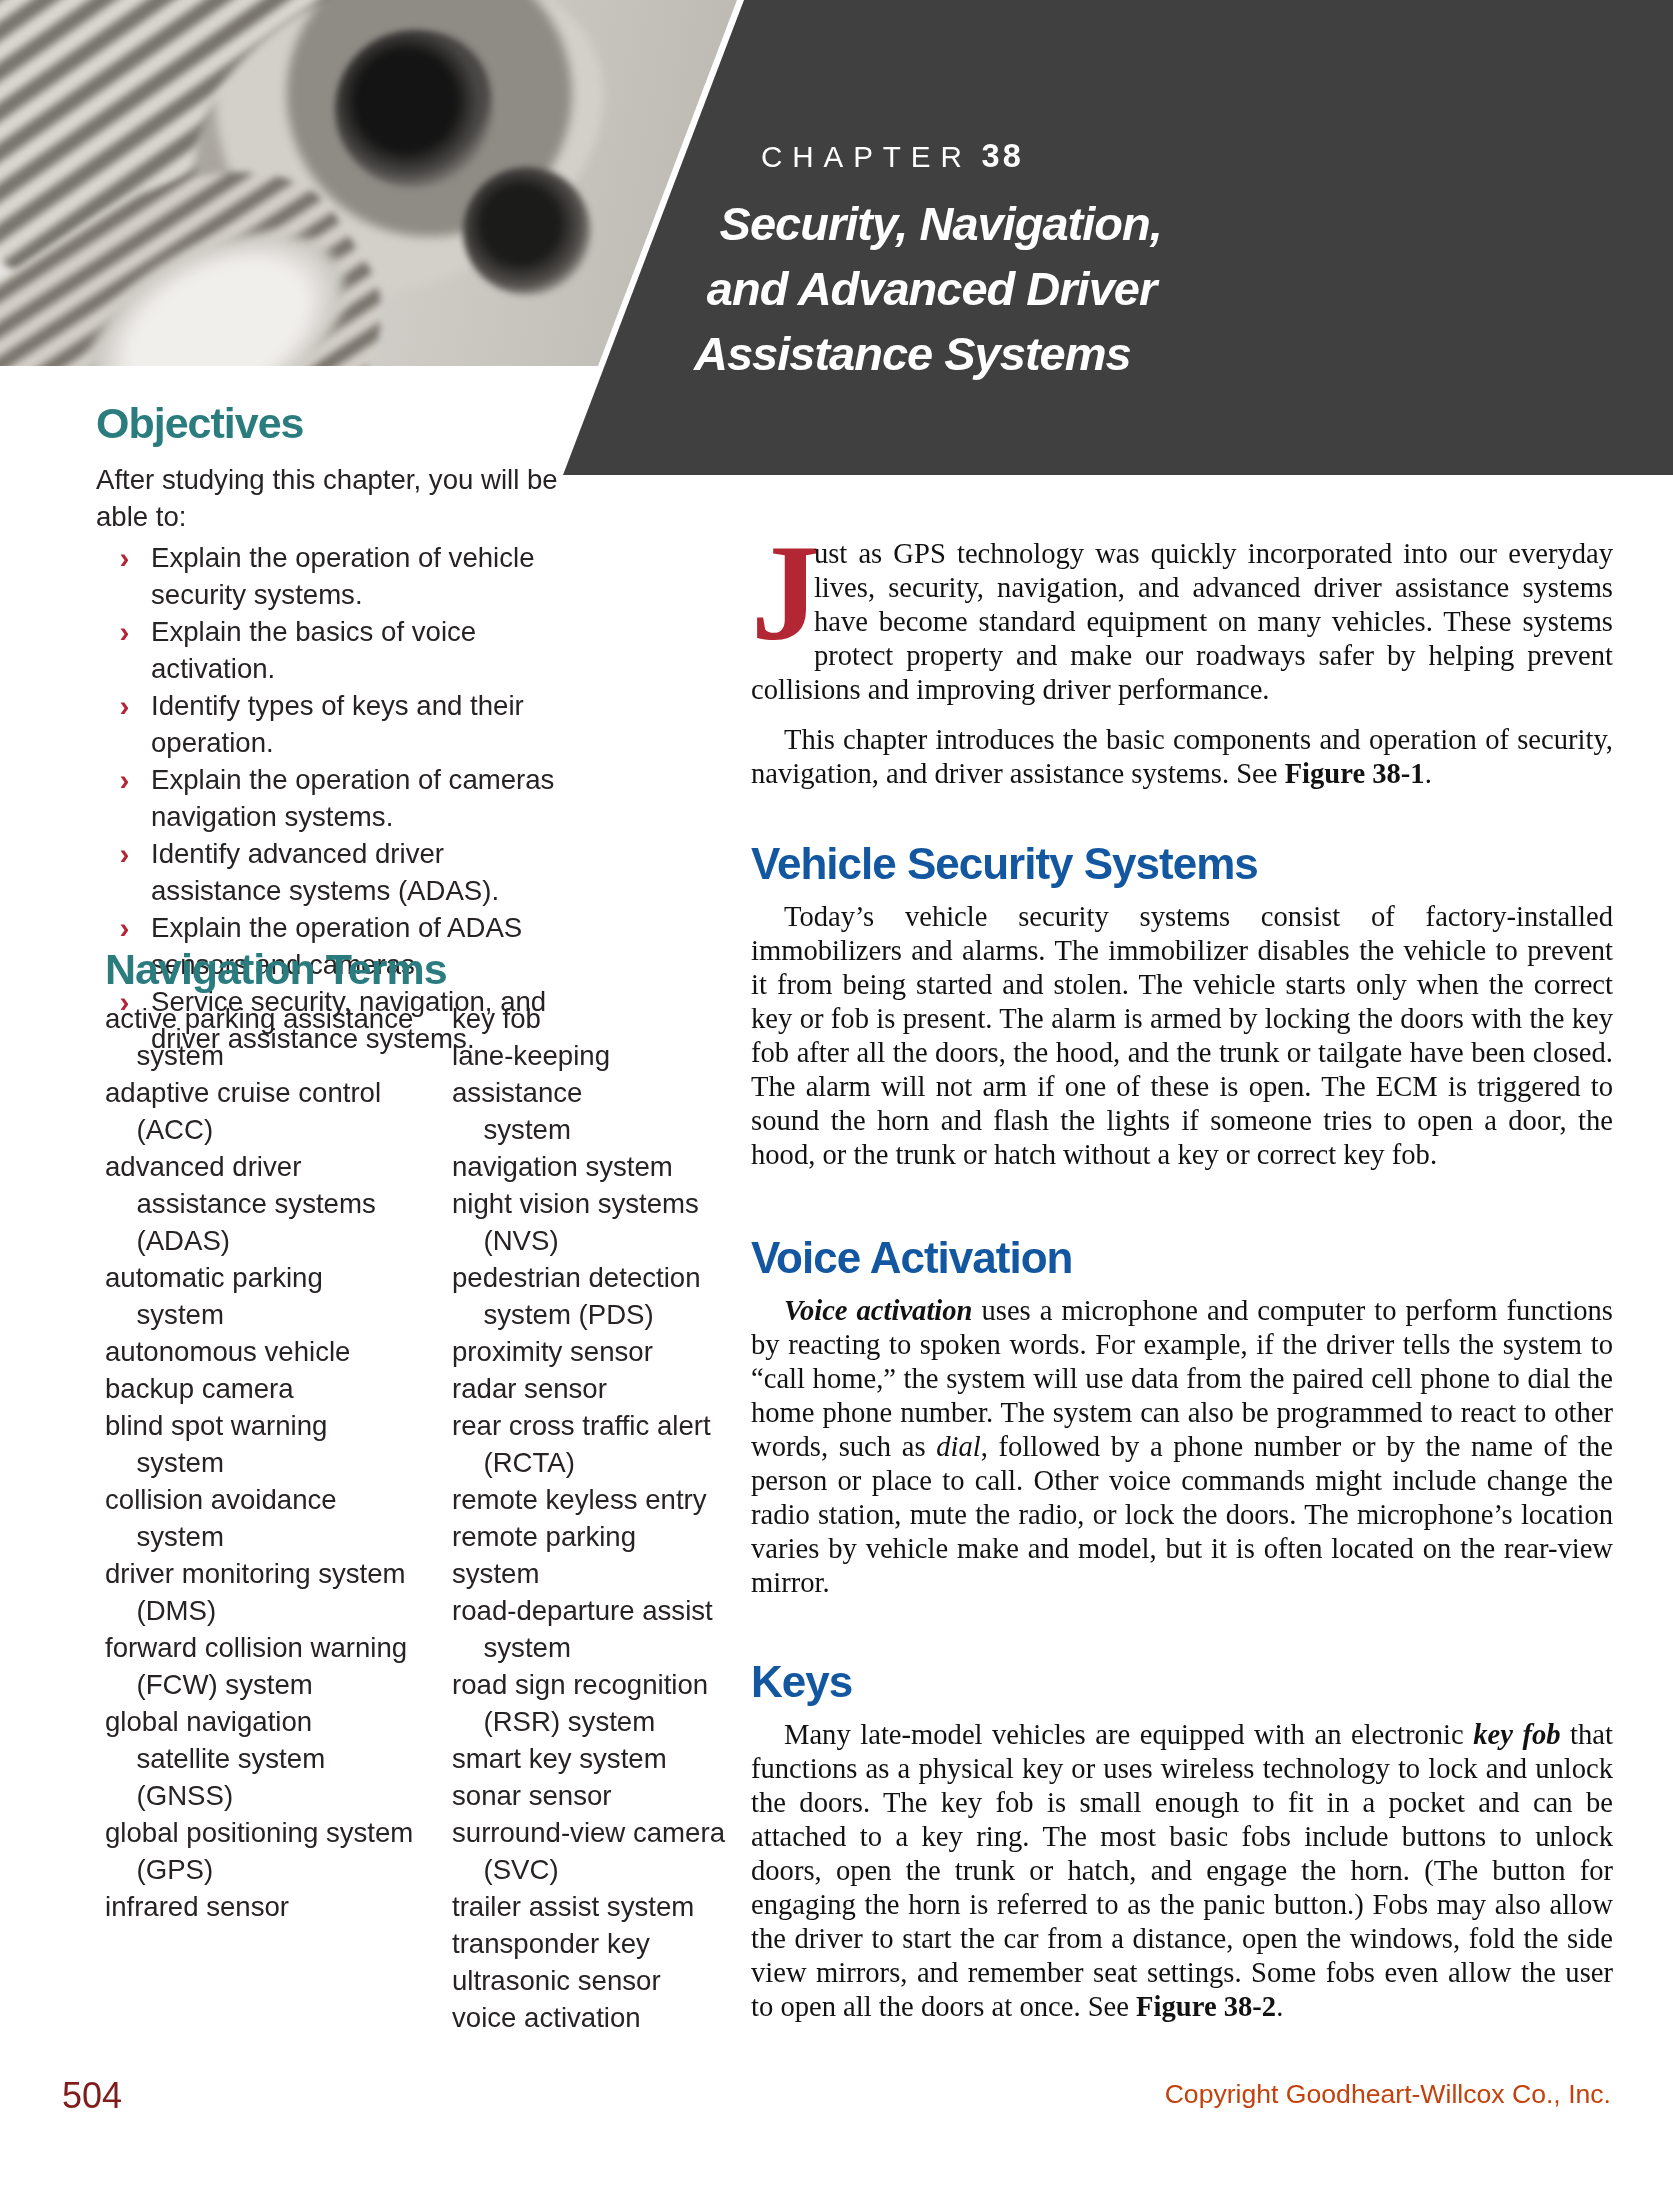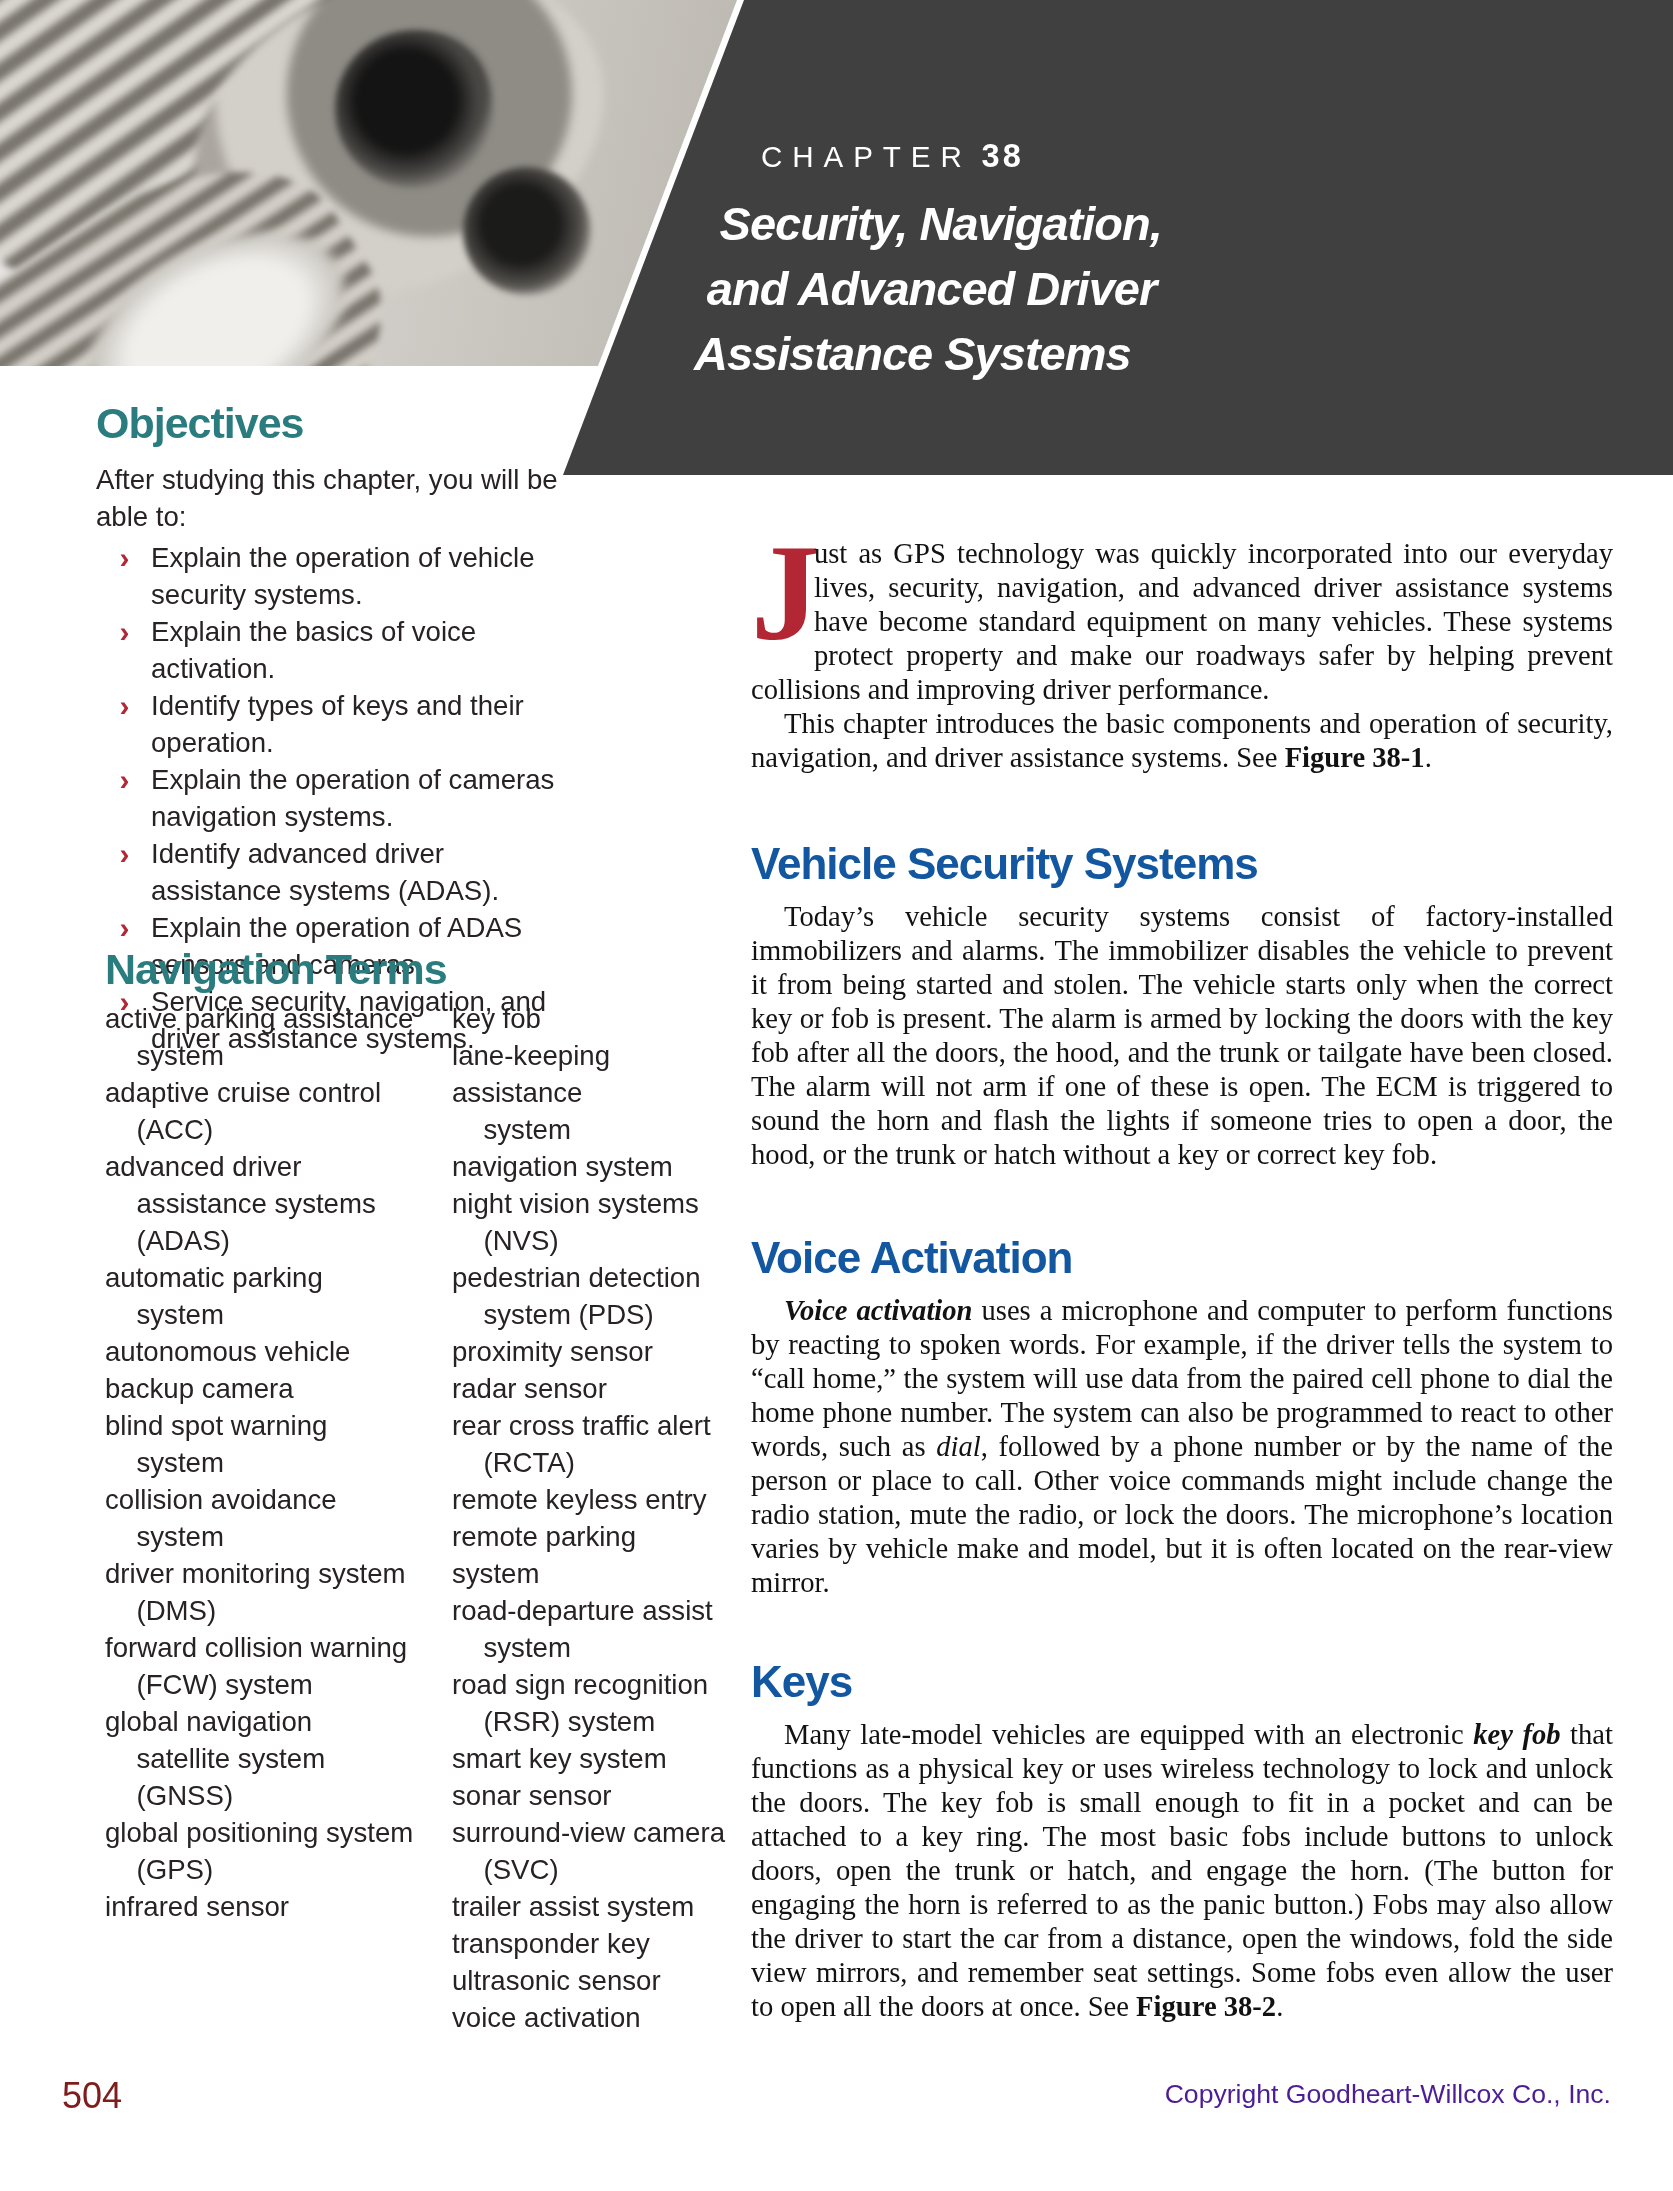--- a/index.html
+++ b/index.html
@@ -68,26 +68,26 @@
   .article p.ind{text-indent:33px;}
   .article h2{font-family:Liberation Sans, sans-serif;font-weight:700;letter-spacing:-1px;
               color:#1257a0;font-size:44px;line-height:1;margin:0 0 13.8px 0;}
   .dcap{float:left;color:#b22733;font-weight:700;font-size:138px;line-height:103px;
         width:53px;margin:3.9px 9.9px 0 0;font-family:"Liberation Serif",serif;}
   .b{font-weight:bold;} .i{font-style:italic;} .bi{font-weight:bold;font-style:italic;}
   .blk-intro{top:0;}
   .blk-s1{top:305px;}
   .blk-s2{top:699px;}
   .blk-s3{top:1123px;}
-  .article p + p{margin-top:0;}
+  .article p + p{margin-top:16px;}
 
   
   .pagenum{position:absolute;left:62px;top:2075px;font-size:36px;color:#7f1d1d;
            font-family:Liberation Sans, sans-serif;}
-  .copyright{position:absolute;right:63px;top:2079px;font-size:26.6px;color:#4c1d95;
+  .copyright{position:absolute;right:63px;top:2079px;font-size:26.6px;color:#c2410c;
            font-family:"Liberation Sans",sans-serif;}
 </style>
 </head>
 <body>
 
 <div id="page">
 
   <div class="photo">
     <div class="ph-threads1"></div>
     <div class="ph-body1"></div>

